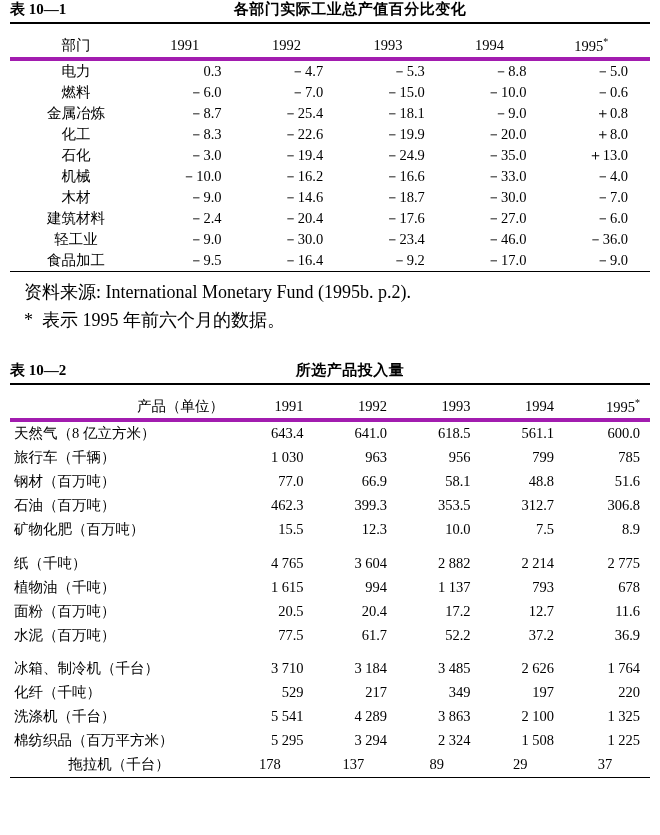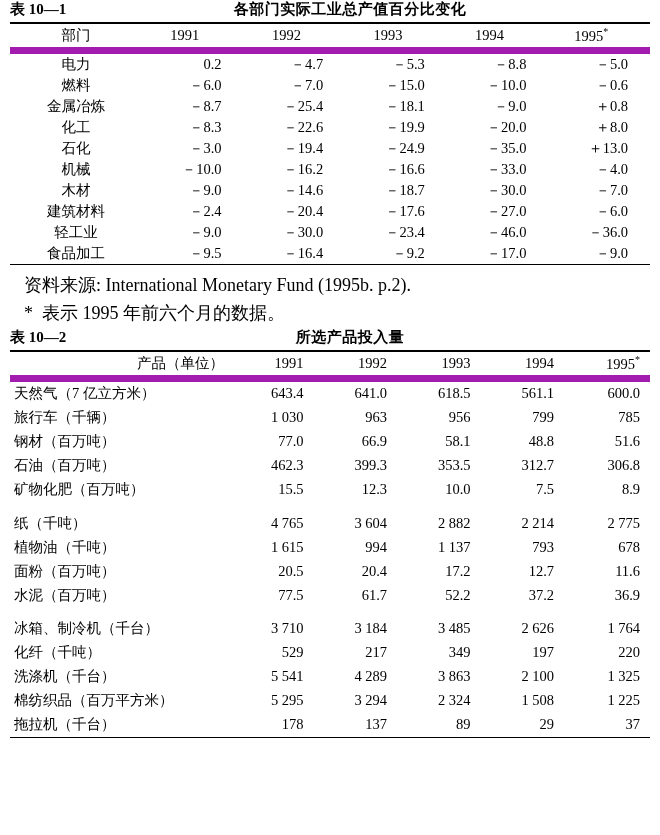--- a/index.html
+++ b/index.html
@@ -52,22 +52,22 @@
     border-collapse: collapse;
     font-size: 14.5px;
   }
   table.data th, table.data td {
     padding: 1px 6px 1px 6px;
     font-weight: normal;
     white-space: nowrap;
   }
   table.data thead th {
     border-top: 2px solid #000;
-    border-bottom: 7px solid #a21caf;
-    padding-top: 2px;
+    border-bottom: 4px solid #a21caf;
+    padding-top: 12px;
     padding-bottom: 2px;
   }
   table.data tbody tr:last-child td {
     border-bottom: 1.5px solid #000;
   }
   .col-label { text-align: center; width: 120px; }
   .num { text-align: right; }
   .hdr-num { text-align: center; }
   .sup { vertical-align: super; font-size: 10px; }
 
@@ -77,28 +77,28 @@
 
   .notes {
     font-size: 18px;
     padding: 7px 14px 0 14px;
     line-height: 1.55;
   }
   .notes .note-line { white-space: nowrap; }
   .notes .note-star { display: inline-block; width: 18px; }
 
   
-  .block2 { margin-top: 0; }
+  .block2 { margin-top: 26px; }
   .t2 { font-size: 15px; }
   .t2 .col-label { text-align: left; width: 210px; padding-left: 4px; }
   .t2 thead th.col-label { text-align: right; }
   .t2 td.num, .t2 th.hdr-num { text-align: right; padding-right: 10px; }
   .t2 tbody td { padding-top: 2.5px; padding-bottom: 2.5px; }
   .t2 .grp-gap td { padding-top: 12px; }
-  .t2 tbody tr:last-child td { border-bottom: none; }
+  .t2 tbody tr:last-child td { border-bottom: none; text-align: center; }
 </style>
 </head>
 <body>
 
 <div class="page">
 
   <div class="tbl-block">
     <div class="tbl-caption">
       <span class="tbl-num">表 10—1</span>
       <span class="tbl-title">各部门实际工业总产值百分比变化</span>
@@ -111,21 +111,21 @@
           <th class="hdr-num">1991</th>
           <th class="hdr-num">1992</th>
           <th class="hdr-num">1993</th>
           <th class="hdr-num">1994</th>
           <th class="hdr-num"><span>1995</span><span class="sup">*</span></th>
         </tr>
       </thead>
       <tbody>
         <tr>
           <td class="col-label">电力</td>
-          <td class="num">0.2</td>
+          <td class="num">0.3</td>
           <td class="num">－4.7</td>
           <td class="num">－5.3</td>
           <td class="num">－8.8</td>
           <td class="num">－5.0</td>
         </tr>
         <tr>
           <td class="col-label">燃料</td>
           <td class="num">－6.0</td>
           <td class="num">－7.0</td>
           <td class="num">－15.0</td>
@@ -217,21 +217,21 @@
           <th class="col-label">产品（单位）</th>
           <th class="hdr-num">1991</th>
           <th class="hdr-num">1992</th>
           <th class="hdr-num">1993</th>
           <th class="hdr-num">1994</th>
           <th class="hdr-num"><span>1995</span><span class="sup">*</span></th>
         </tr>
       </thead>
       <tbody>
         <tr>
-          <td class="col-label">天然气（7 亿立方米）</td>
+          <td class="col-label">天然气（8 亿立方米）</td>
           <td class="num">643.4</td>
           <td class="num">641.0</td>
           <td class="num">618.5</td>
           <td class="num">561.1</td>
           <td class="num">600.0</td>
         </tr>
         <tr>
           <td class="col-label">旅行车（千辆）</td>
           <td class="num">1 030</td>
           <td class="num">963</td>

